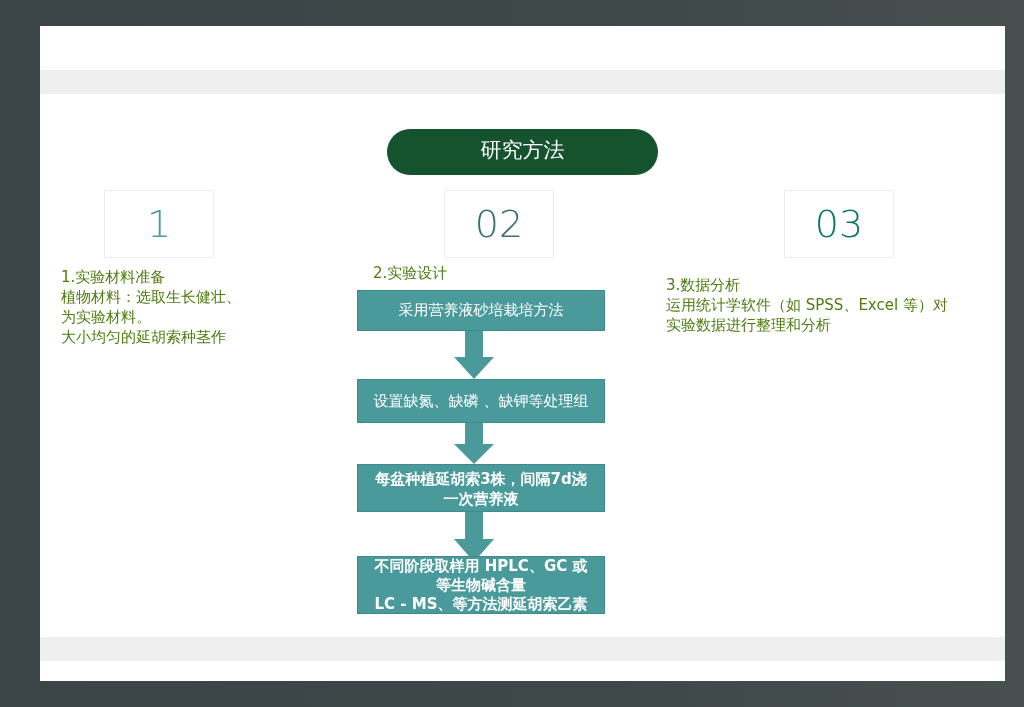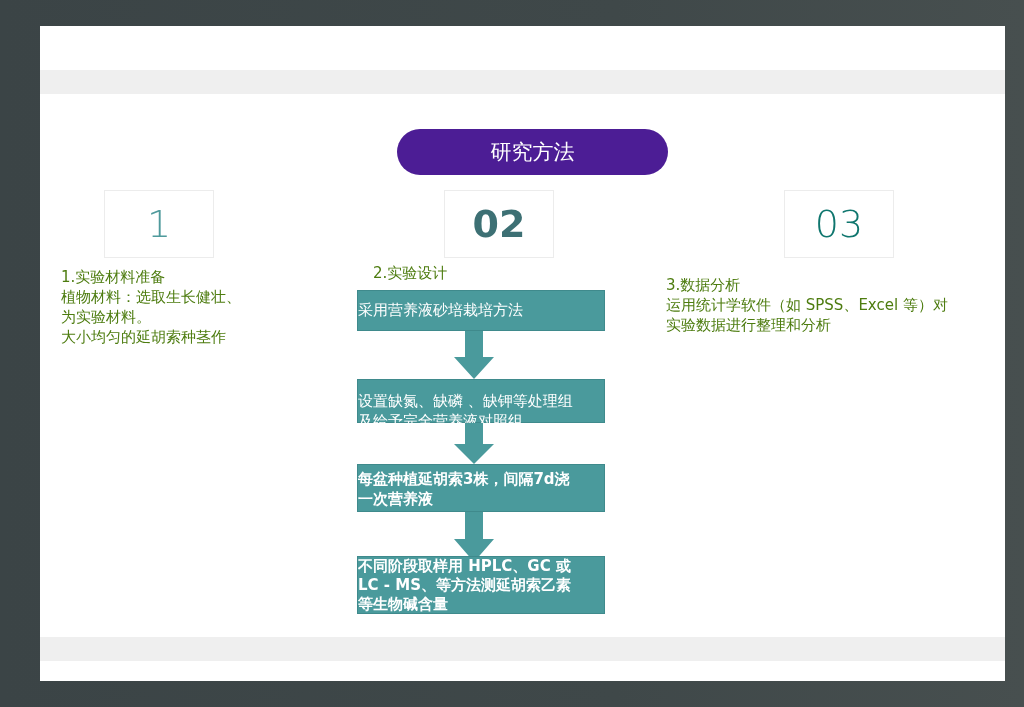--- a/index.html
+++ b/index.html
@@ -10,40 +10,40 @@
     position:relative;
   }
   .slide {
     position:absolute; left:40px; top:26px; width:965px; height:655px;
     background:#ffffff;
   }
   .band { position:absolute; left:0; width:965px; height:24px; background:#efefef; }
   .band.top { top:44px; }
   .band.bottom { top:611px; }
   .title-pill {
-    position:absolute; left:357px; top:103px; width:271px; height:46px;
-    background:#4c1d95; border-radius:23px;
-    color:#fff; font-size:21px; line-height:46px; text-align:center;
+    position:absolute; left:347px; top:103px; width:271px; height:46px;
+    background:#14532d; border-radius:23px;
+    color:#fff; font-size:21px; line-height:46px; text-align:center;font-family:Liberation Mono, monospace;
   }
   .numbox {
     position:absolute; top:164px; width:108px; height:66px;
     border:1px solid #ececec; background:#fff;
     text-align:center; line-height:66px; font-size:38px; font-weight:300;
   }
   .num1 { left:64px; color:#4f9a9c; }
-  .num2 { left:404px; color:#3d7074;font-weight:bold; }
+  .num2 { left:404px; color:#3d7074; }
   .num3 { left:744px; color:#0f766e; }
   .col-text { position:absolute; font-size:15px; line-height:20px; color:#4d7c0f; }
   .col1 { left:21px; top:241px; width:240px; }
   .col2-head { left:333px; top:237px; }
   .col3 { left:626px; top:249px; width:330px; }
   .flow-box {
     position:absolute; left:317px; width:248px;
     background:#4a9a9c; border:1px solid #3f8a8c;
-    color:#fff; font-size:15px; line-height:20px; text-align:left;
+    color:#fff; font-size:15px; line-height:20px; text-align:center;
     box-sizing:border-box;
   }
   .fb1 { top:264px; height:41px; line-height:39px; }
   .fb2 { top:353px; height:44px; padding-top:11px; }
   .fb3 { top:438px; height:48px; padding-top:4px;font-weight:bold; }
   .fb4 { top:530px; height:58px; padding-top:0px; overflow:hidden; line-height:19px;font-weight:bold; }
   .arrow { position:absolute; left:414px; width:40px; height:48px; }
 </style>
 </head>
 <body>
@@ -68,36 +68,35 @@
   <div class="col-text col2-head">2.实验设计</div>
 
   <div class="flow-box fb1">
     <div>采用营养液砂培栽培方法</div>
   </div>
   <svg class="arrow" style="top:305px" viewBox="0 0 40 48">
     <polygon points="11,0 29,0 29,26 40,26 20,48 0,26 11,26" fill="#4a9a9c"></polygon>
   </svg>
   <div class="flow-box fb2">
     <div>设置缺氮、缺磷 、缺钾等处理组</div>
-    <div>及给予完全营养液对照组</div>
   </div>
   <svg class="arrow" style="top:397px; height:41px" viewBox="0 0 40 41">
     <polygon points="11,0 29,0 29,21 40,21 20,41 0,21 11,21" fill="#4a9a9c"></polygon>
   </svg>
   <div class="flow-box fb3">
     <div>每盆种植延胡索3株，间隔7d浇</div>
     <div>一次营养液</div>
   </div>
   <svg class="arrow" style="top:486px; height:50px" viewBox="0 0 40 50">
     <polygon points="11,0 29,0 29,27 40,27 20,50 0,27 11,27" fill="#4a9a9c"></polygon>
   </svg>
   <div class="flow-box fb4">
     <div>不同阶段取样用 HPLC、GC 或</div>
+    <div>等生物碱含量</div>
     <div>LC - MS、等方法测延胡索乙素</div>
-    <div>等生物碱含量</div>
   </div>
 
   <div class="col-text col3">
     <div>3.数据分析</div>
     <div>运用统计学软件（如 SPSS、Excel 等）对</div>
     <div>实验数据进行整理和分析</div>
   </div>
 </div>
 
 </body></html>

